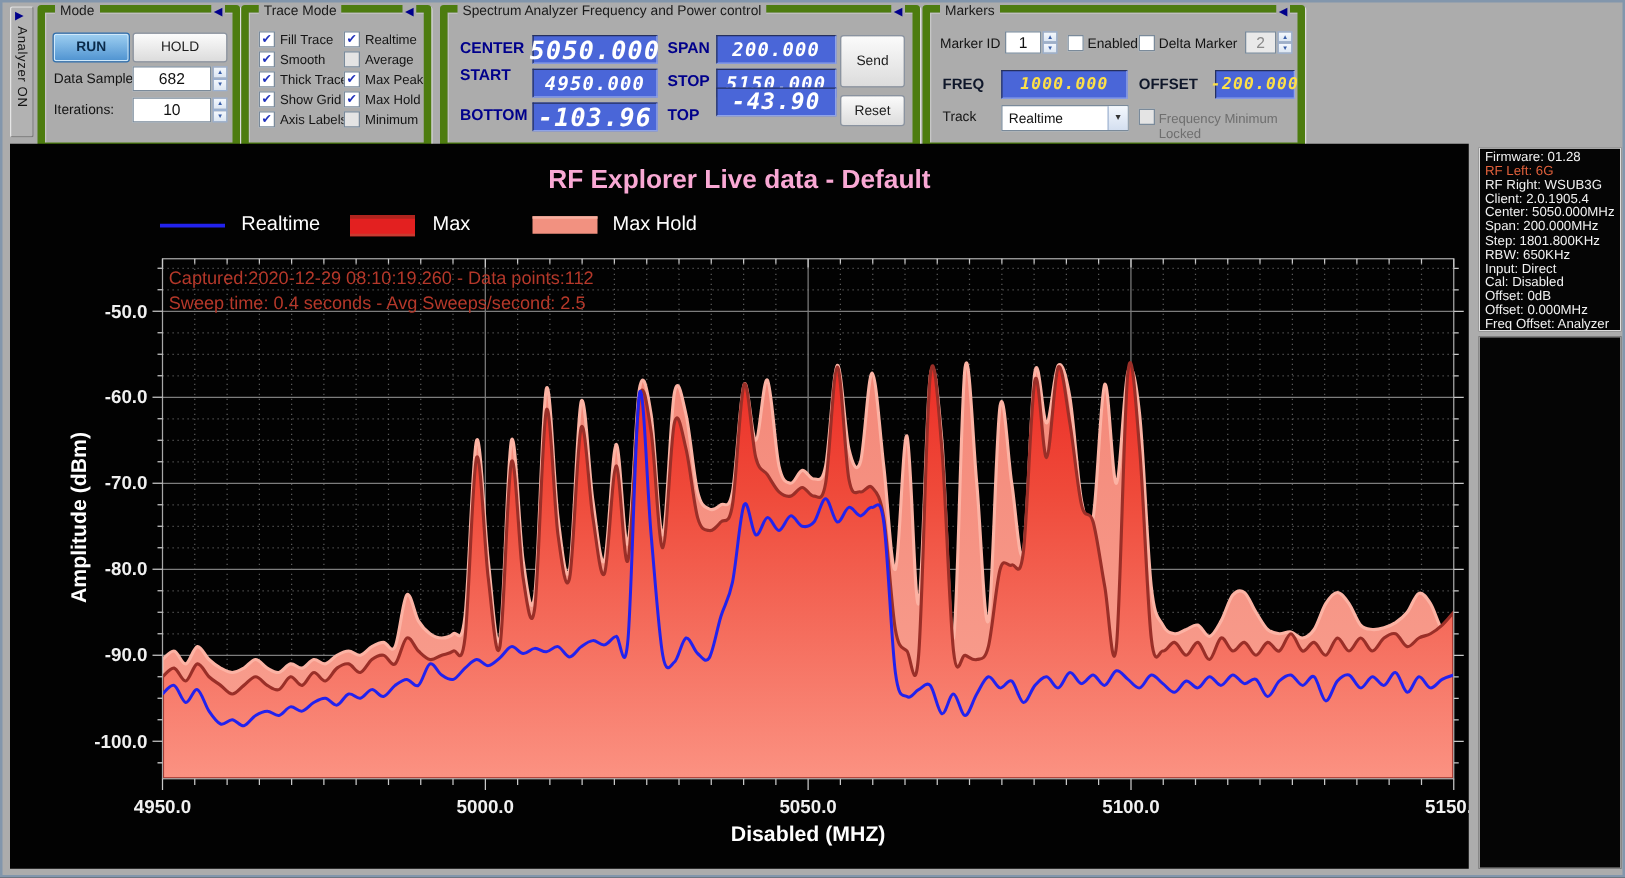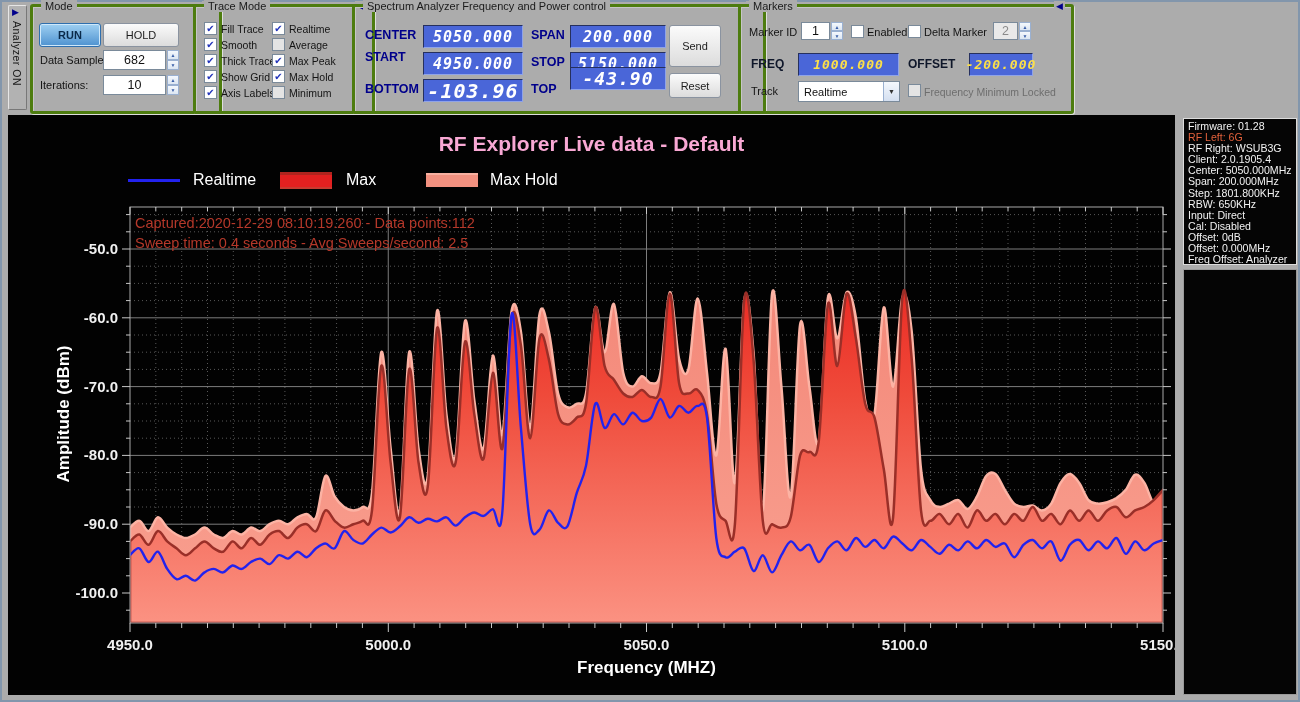--- a/index.html
+++ b/index.html
@@ -4,23 +4,22 @@
 <style>
   html,body{margin:0;padding:0;}
   body{
     width:1300px;height:702px;position:relative;overflow:hidden;
     background:#acacac;font-family:"Liberation Sans",sans-serif;
     box-shadow:inset 0 0 0 2px #8296ac;
   }
   .abs{position:absolute;}
   
   .grp{
-    position:absolute;border:3px solid #4d7c0f;border-radius:3px;
+    position:absolute;border:6px solid #4d7c0f;border-radius:3px;
     box-shadow:1px 1px 0 #dedede, inset 1px 1px 0 #c6c6c6;
-    padding-left:36px;
   }
   .grp-title{
     position:absolute;top:-7px;left:8px;background:#acacac;padding:0 4px;
     font-size:11px;color:#1a1a1a;white-space:nowrap;
   }
   .grp-tri{
     position:absolute;top:-6px;right:6px;background:#acacac;color:#00008b;
     font-size:9px;line-height:10px;padding:0 2px;cursor:pointer;
   }
   
@@ -203,21 +202,21 @@
         <span class="cbx off dis">✔</span>
         <span class="cblabel">Minimum</span>
       </div>
     </div>
 </div>
 
 <div class="grp" style="left:352px;top:4px;width:372px;height:104px;">
   <span class="grp-title">Spectrum Analyzer Frequency and Power control</span>
   <span class="grp-tri">◀</span>
   <span class="navylab" style="left:10px;top:21px;">CENTER</span>
-  <div class="lcd" style="left:68px;top:18px;width:98px;height:21px;font-size:15px;">5050.000</div>
+  <div class="lcd" style="left:68px;top:18px;width:98px;height:21px;font-size:20px;">5050.000</div>
   <span class="navylab" style="left:176px;top:21px;">SPAN</span>
   <div class="lcd" style="left:215px;top:18px;width:94px;height:21px;font-size:15px;">200.000</div>
   <span class="navylab" style="left:10px;top:43px;">START</span>
   <div class="lcd" style="left:68px;top:45px;width:98px;height:21px;font-size:15px;">4950.000</div>
   <span class="navylab" style="left:176px;top:48px;">STOP</span>
   <div class="lcd" style="left:215px;top:45px;width:94px;height:21px;font-size:15px;">5150.000</div>
   <span class="navylab" style="left:10px;top:75px;">BOTTOM</span>
   <div class="lcd" style="left:68px;top:72px;width:98px;height:21px;font-size:20px;">-103.96</div>
   <span class="navylab" style="left:176px;top:75px;">TOP</span>
   <div class="lcd" style="left:215px;top:60px;width:94px;height:21px;font-size:18px;">-43.90</div>
@@ -504,21 +503,21 @@
       <text x="110" y="139" text-anchor="end" fill="#f0f0f0" font-family="Liberation Sans,sans-serif" font-size="15" font-weight="bold">-50.0</text>
       <text x="110" y="207.8" text-anchor="end" fill="#f0f0f0" font-family="Liberation Sans,sans-serif" font-size="15" font-weight="bold">-60.0</text>
       <text x="110" y="276.6" text-anchor="end" fill="#f0f0f0" font-family="Liberation Sans,sans-serif" font-size="15" font-weight="bold">-70.0</text>
       <text x="110" y="345.4" text-anchor="end" fill="#f0f0f0" font-family="Liberation Sans,sans-serif" font-size="15" font-weight="bold">-80.0</text>
       <text x="110" y="414.2" text-anchor="end" fill="#f0f0f0" font-family="Liberation Sans,sans-serif" font-size="15" font-weight="bold">-90.0</text>
       <text x="110" y="483" text-anchor="end" fill="#f0f0f0" font-family="Liberation Sans,sans-serif" font-size="15" font-weight="bold">-100.0</text>
     </svg>
   <div class="annot" style="top:98px;">Captured:2020-12-29 08:10:19.260 - Data points:112</div>
   <div class="annot" style="top:118px;">Sweep time: 0.4 seconds - Avg Sweeps/second: 2.5</div>
   <div id="ylabel">Amplitude (dBm)</div>
-  <div id="xlabel">Frequency (MHZ)</div>
+  <div id="xlabel">Disabled (MHZ)</div>
 </div>
 
 <div id="info-box" class="abs">
     <div class="info-line">Firmware: 01.28</div>
     <div class="info-line" style="color: rgb(226, 97, 60);">RF Left: 6G</div>
     <div class="info-line">RF Right: WSUB3G</div>
     <div class="info-line">Client: 2.0.1905.4</div>
     <div class="info-line">Center: 5050.000MHz</div>
     <div class="info-line">Span: 200.000MHz</div>
     <div class="info-line">Step: 1801.800KHz</div>

